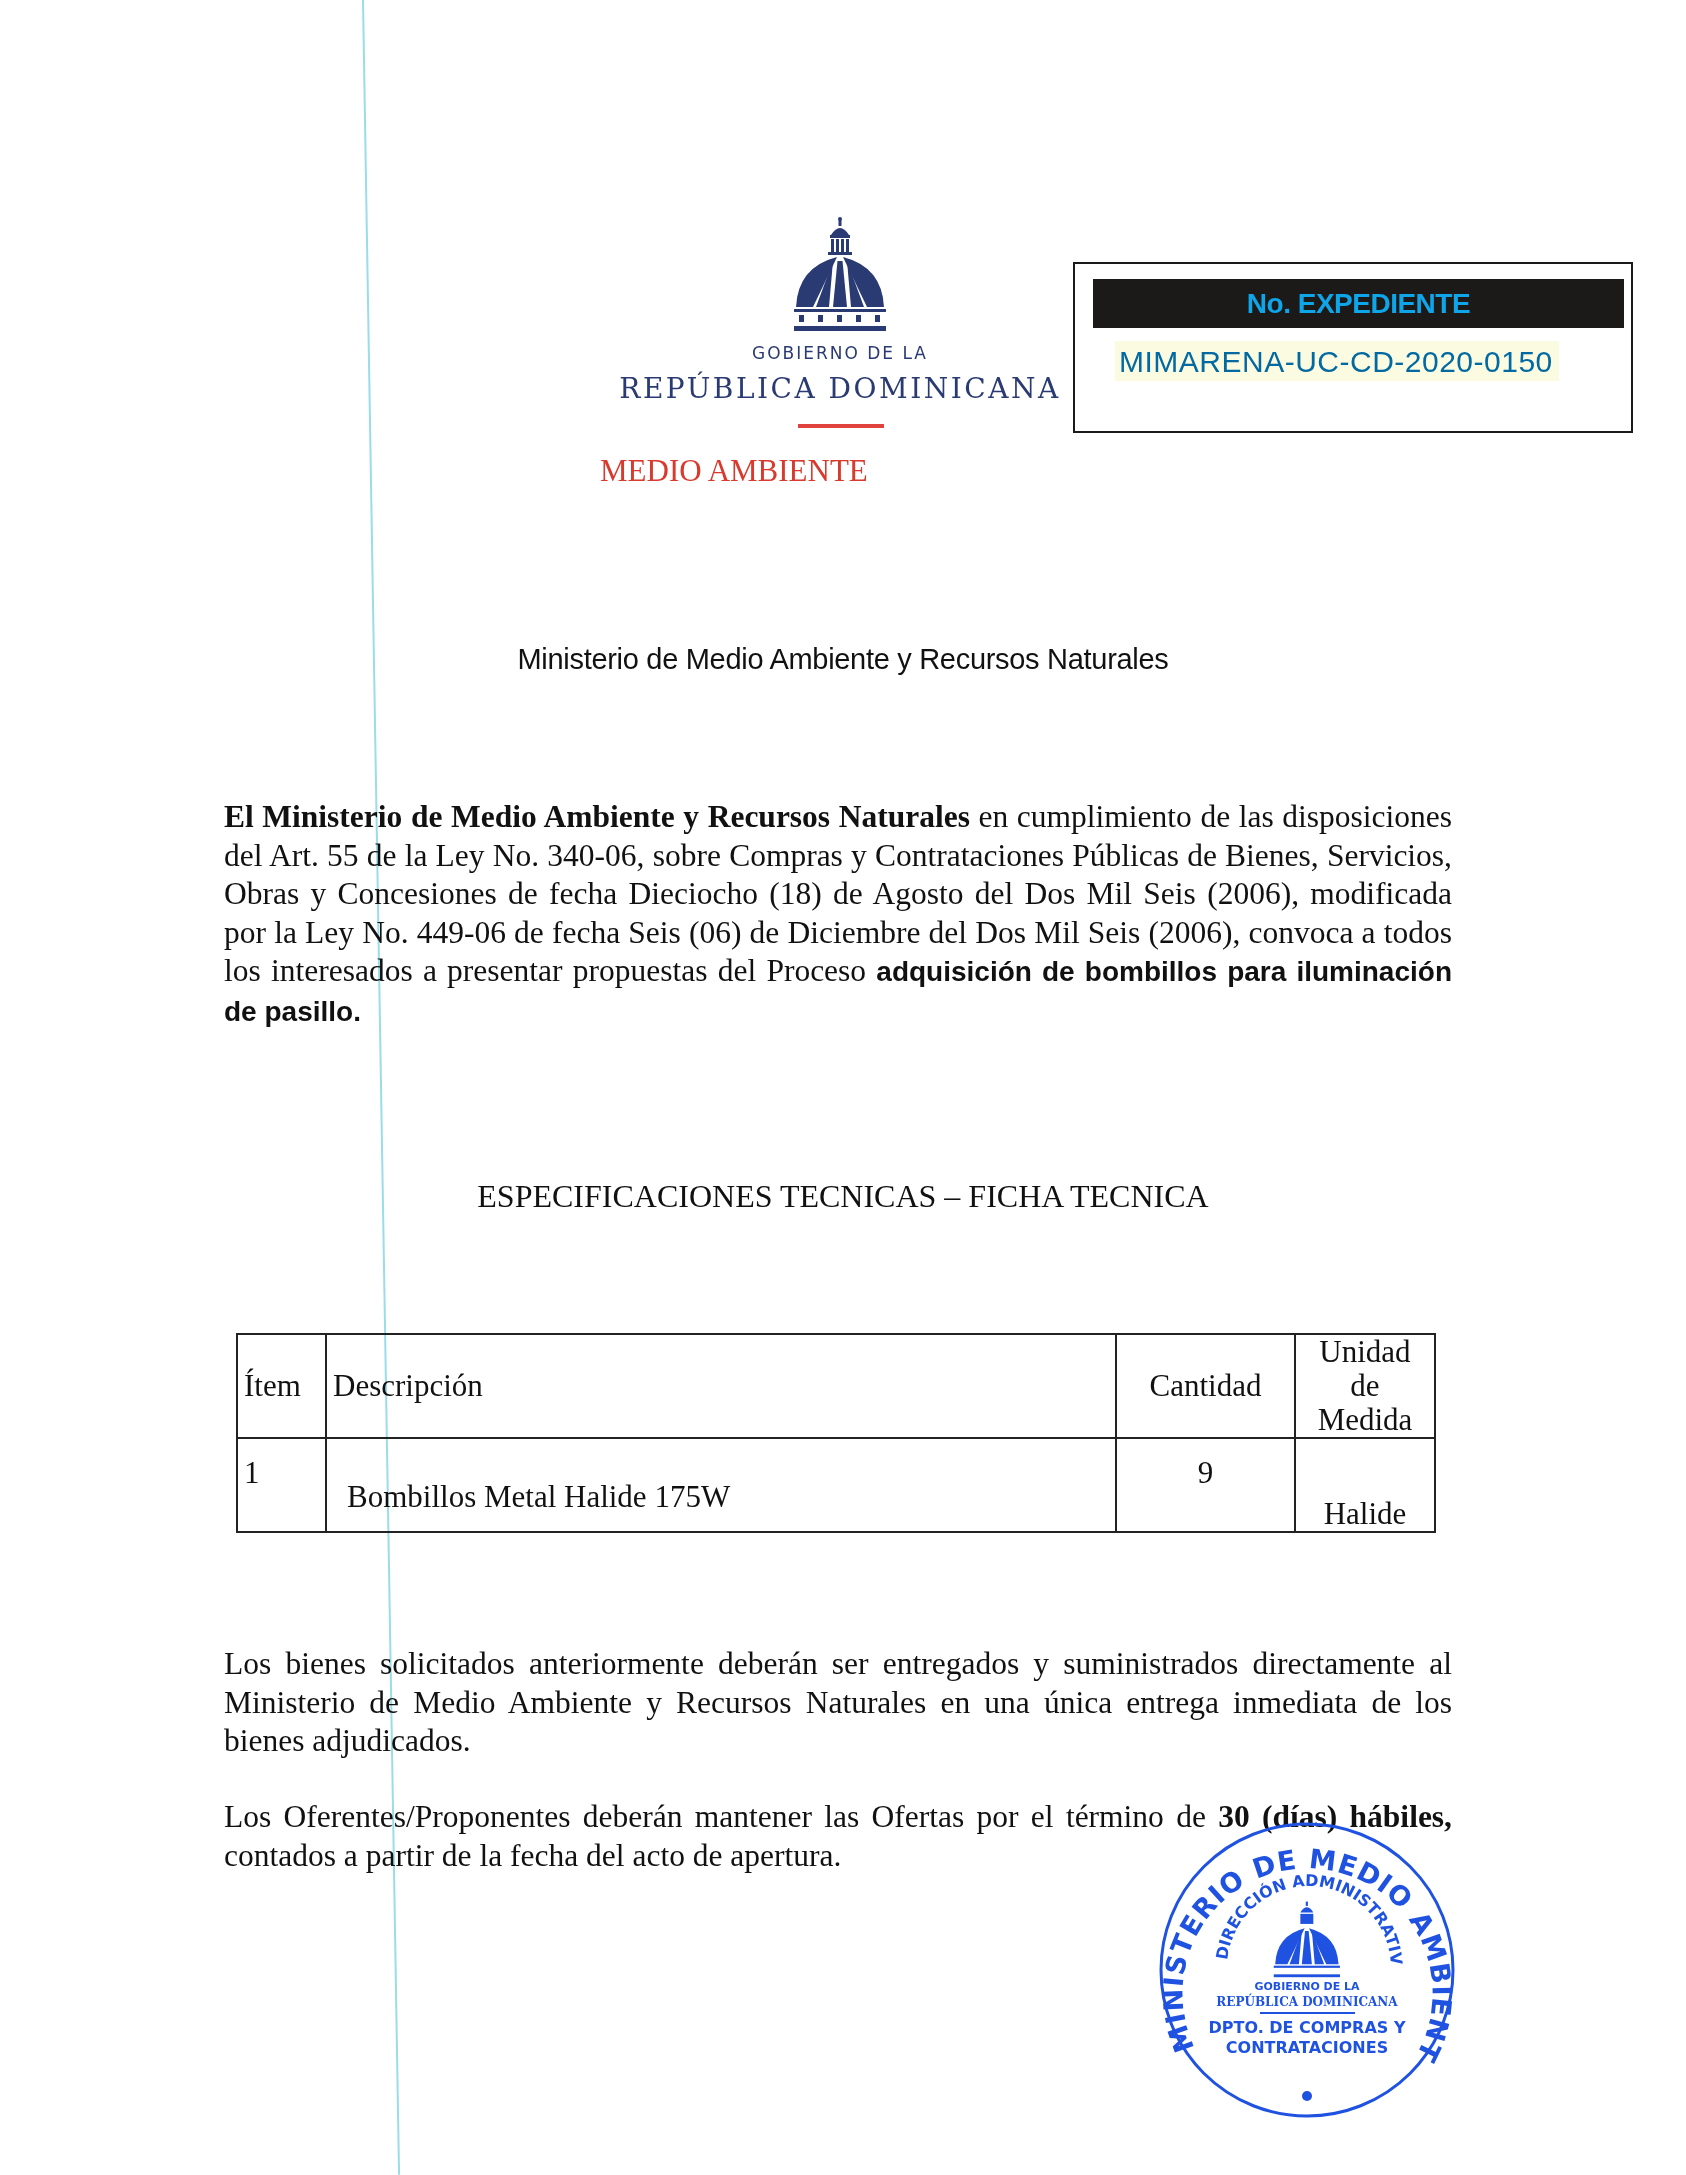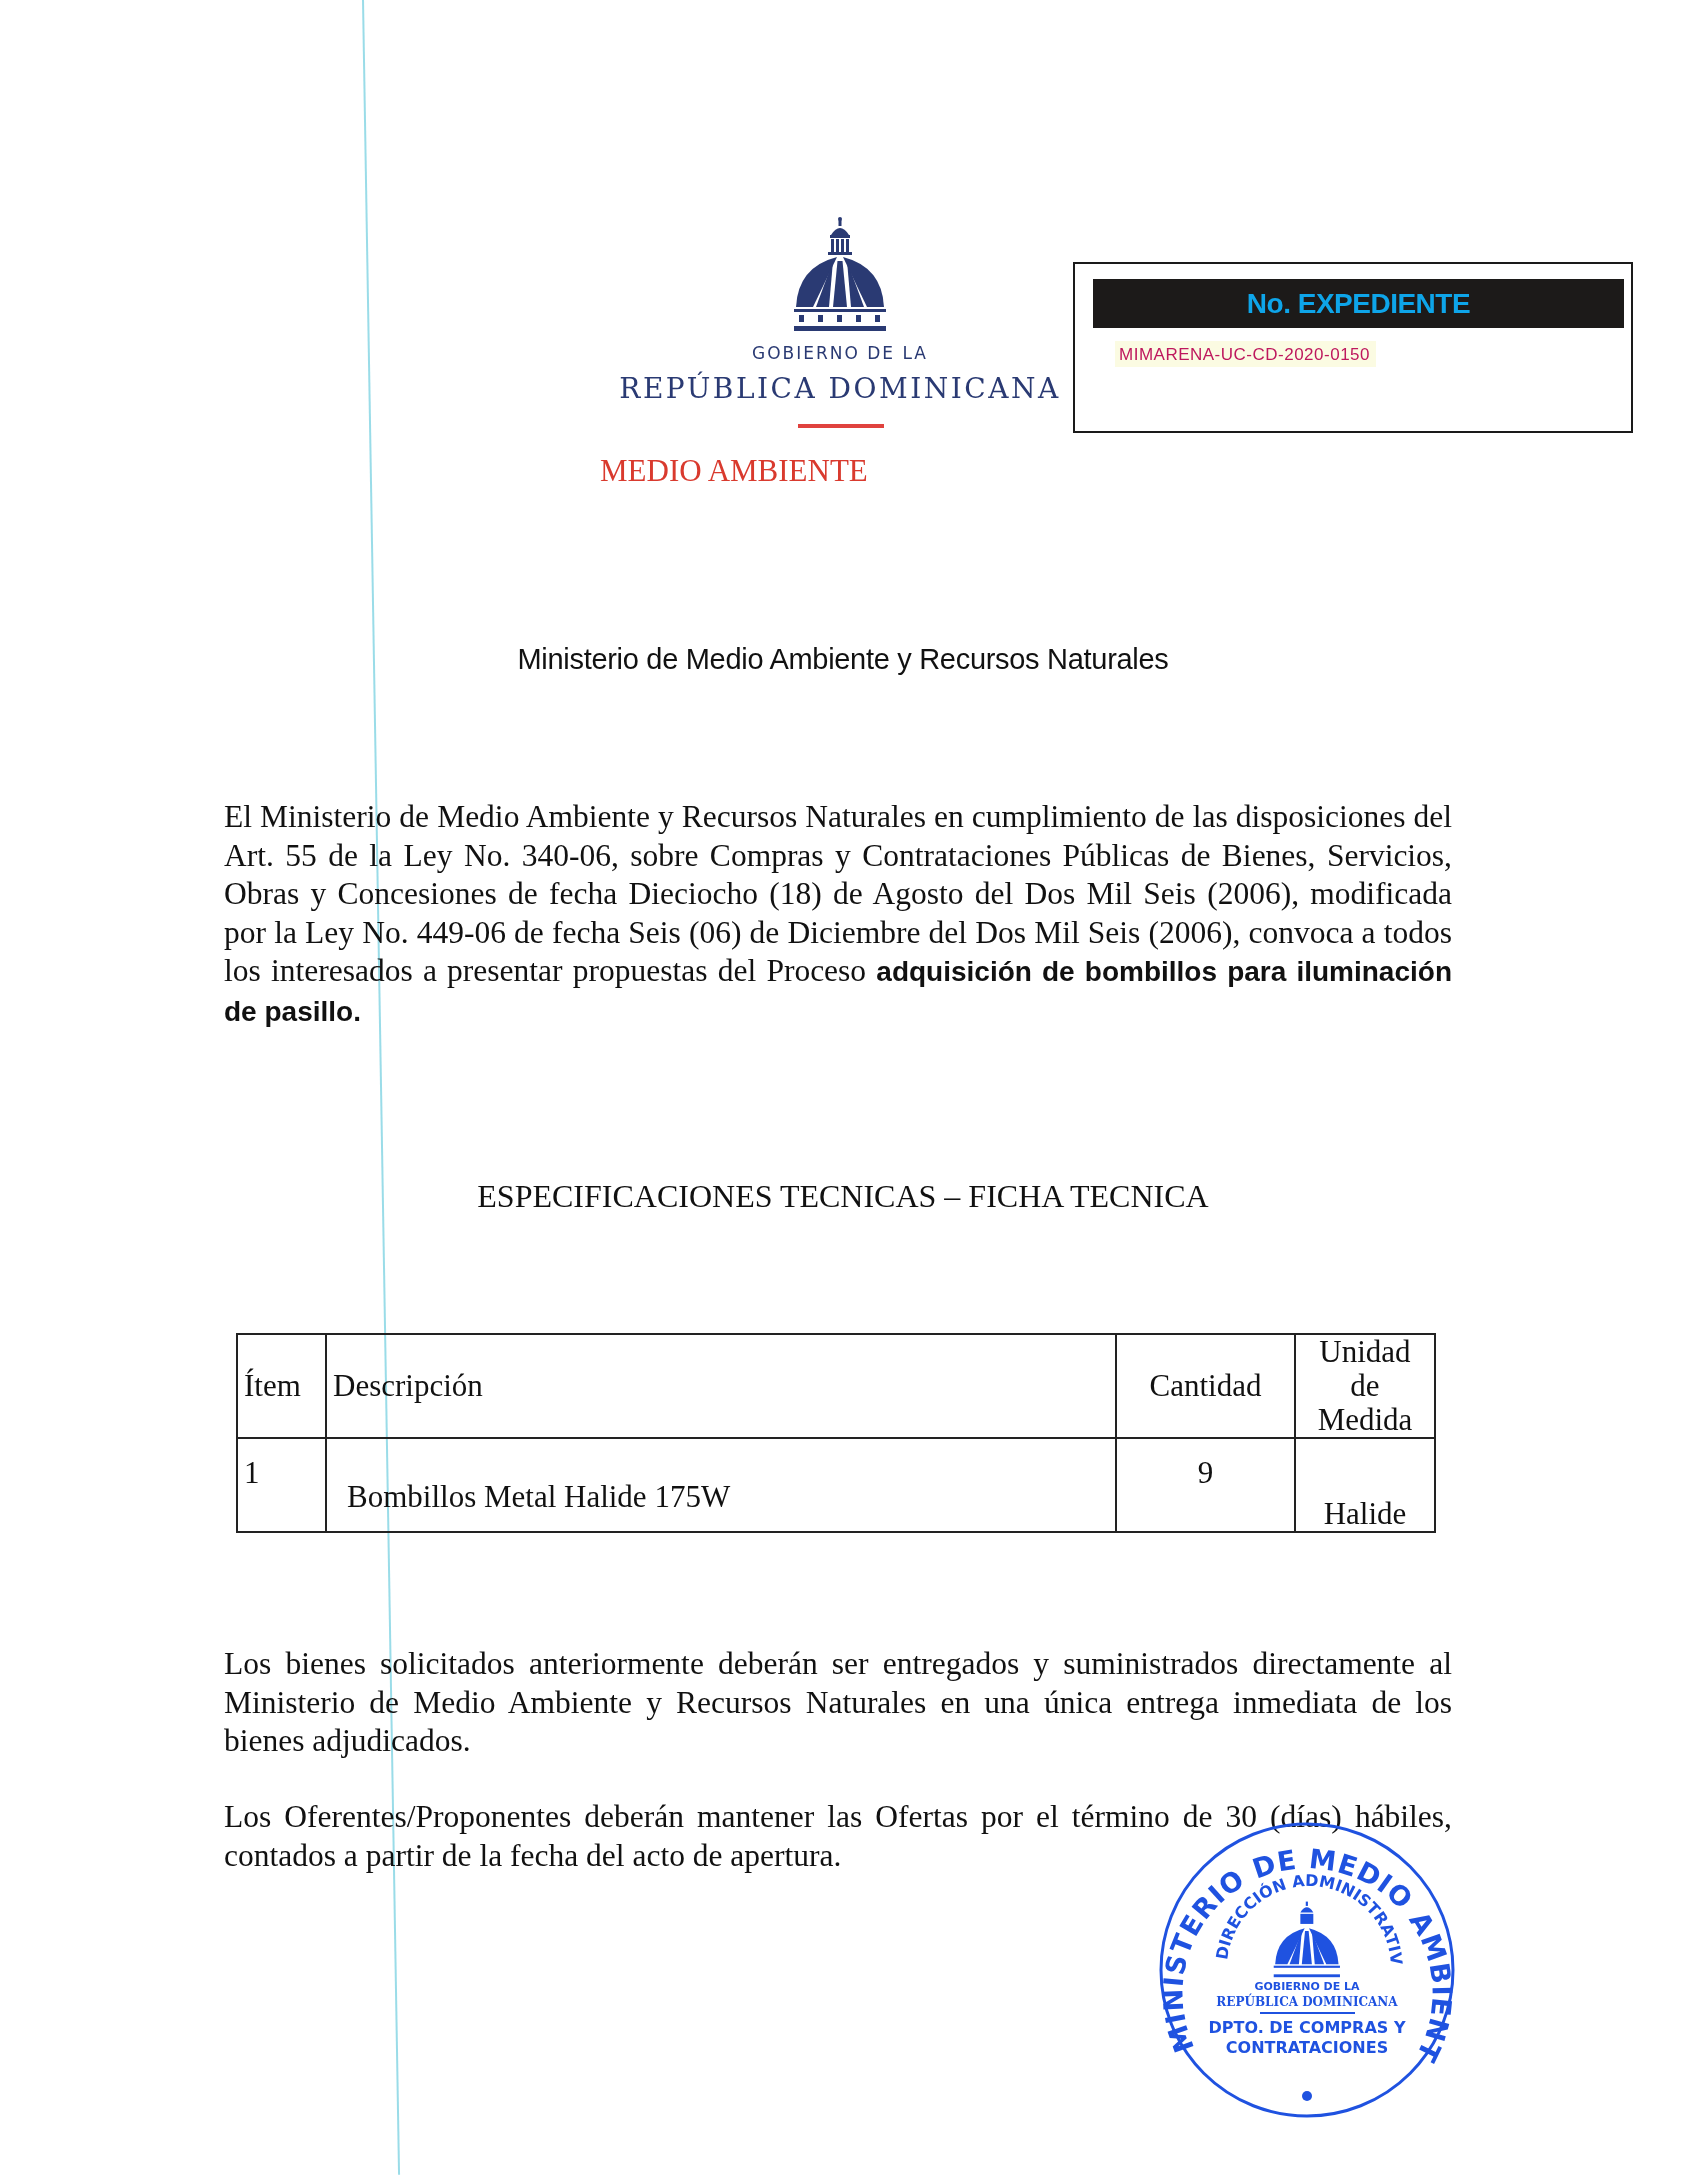--- a/index.html
+++ b/index.html
@@ -19,27 +19,27 @@
          font-family:"DejaVu Serif", serif; font-size:28px; letter-spacing:2.5px; color:#2a3a73; }
   .redbar { position:absolute; top:214px; left:198px; width:86px; height:4px; background:#e0423e; }
   .med { position:absolute; top:243px; left:0; width:480px; 
          font-family:"Liberation Serif", serif; font-size:31px; color:#d93a2e; }
   
   .expbox { left:1073px; top:262px; width:560px; height:171px; border:2px solid #1a1a1a; box-sizing:border-box; }
   .expbar { position:absolute; left:18px; top:15px; width:531px; height:49px; background:#1c1a19;
             color:#0ea5e9; font-family:"Liberation Sans", sans-serif; font-weight:bold; font-size:28px;
             text-align:center; line-height:49px; letter-spacing:-0.5px; }
   .expid { position:absolute; left:40px; top:77px; padding:4px 6px 2px 4px; background:#fbfbe2;
-           font-family:"Liberation Sans", sans-serif; font-size:17px; color:#be185d; letter-spacing:0.5px; }
+           font-family:"Liberation Sans", sans-serif; font-size:30px; color:#0369a1; letter-spacing:0.5px; }
   
   .ministry { left:0; width:1686px; top:643px; text-align:center;
               font-family:"Liberation Sans", sans-serif; font-size:29px; color:#111; letter-spacing:-0.3px; }
   .para { left:224px; width:1228px; font-family:"Liberation Serif", serif; font-size:31.5px; color:#111;
           line-height:38.5px; text-align:justify; }
-  .para b { font-weight:normal; }
+  .para b { font-weight:bold; }
   .sansbold { font-family:"Liberation Sans", sans-serif; font-weight:bold; font-size:28px; }
   .p1 { top:798px; }
   .spec { left:0; width:1686px; top:1178px; text-align:center; font-family:"Liberation Serif", serif;
           font-weight:normal; font-size:32px; color:#111; }
   
   table.items { position:absolute; left:236px; top:1333px; width:1200px; border-collapse:collapse;
                 font-family:"Liberation Serif", serif; font-size:31px; color:#111; }
   table.items td { border:2px solid #222; padding:0 6px; vertical-align:middle; }
   table.items tr.head td { height:76px; }
   table.items tr.row td { height:76px; }

